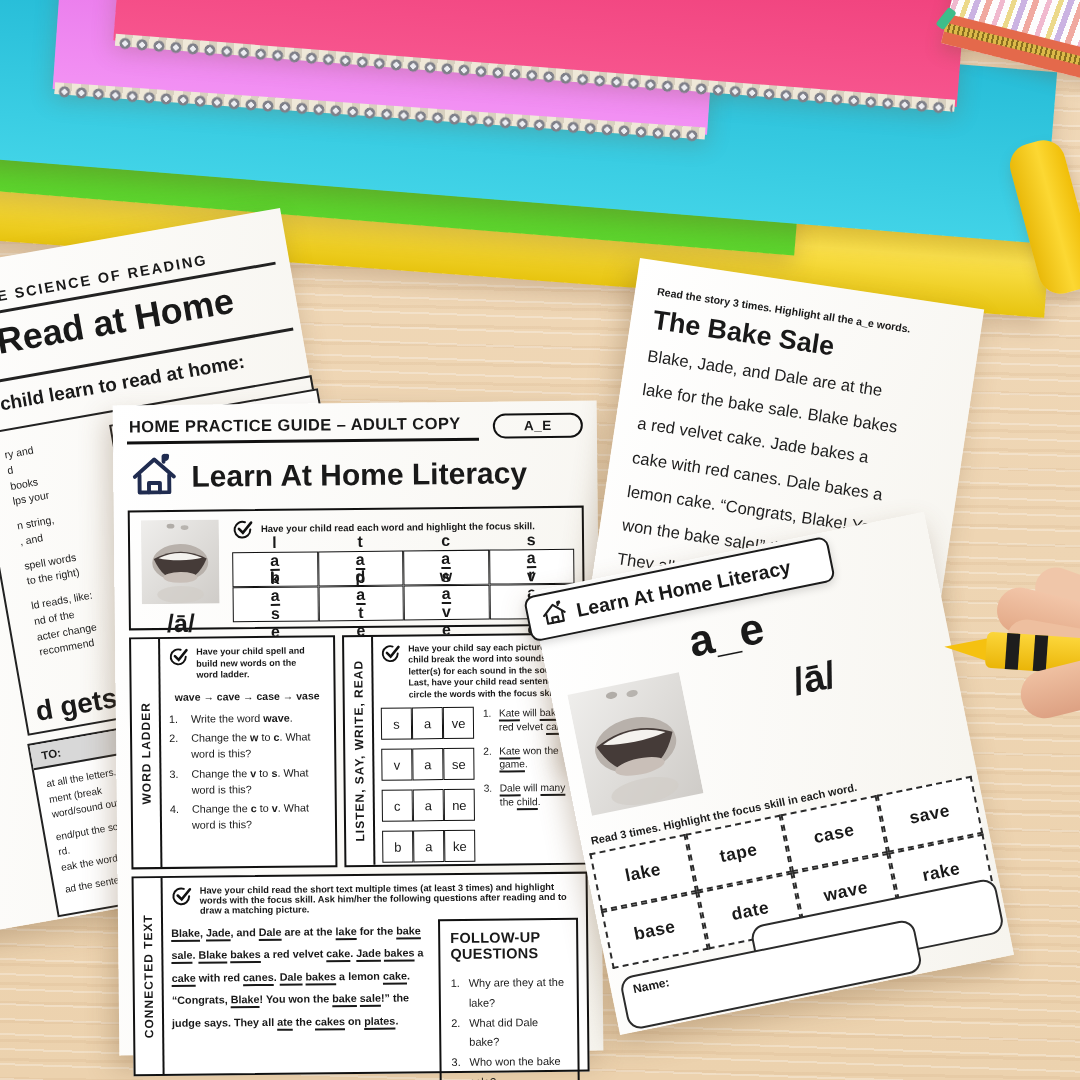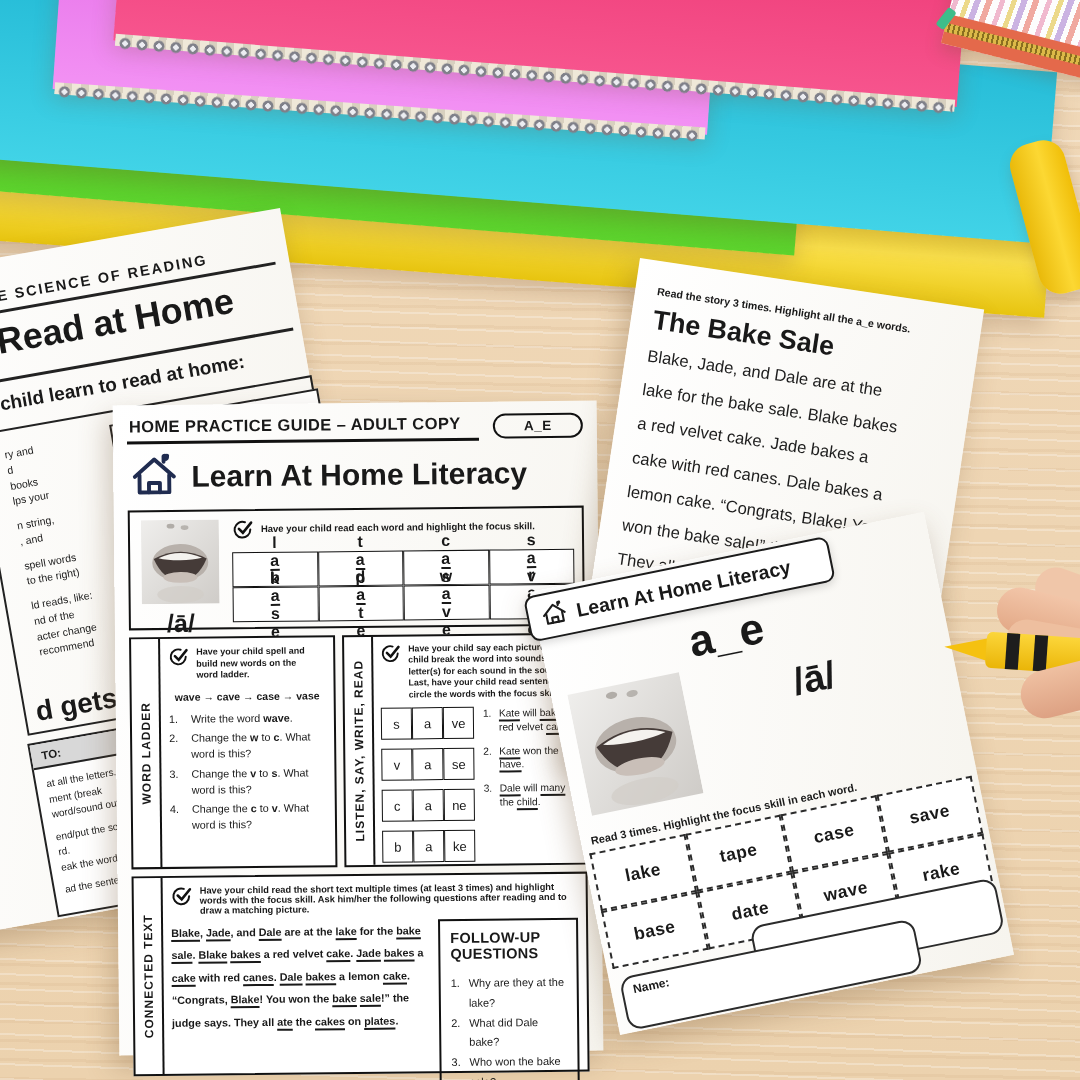--- a/index.html
+++ b/index.html
@@ -365,21 +365,21 @@
                   <div class="sbc">ke</div>
                 </div>
               </div>
             <div class="sent" id="ls-sent">
                 <div class="sitem">
                   <span class="sn" style="width: 16px;">1.</span>
                   <span><u>Kate</u> will <u>bake</u> a red velvet <u>cake</u>.</span>
                 </div>
                 <div class="sitem">
                   <span class="sn" style="width: 16px;">2.</span>
-                  <span><u>Kate</u> won the <u>have</u>.</span>
+                  <span><u>Kate</u> won the <u>game</u>.</span>
                 </div>
                 <div class="sitem">
                   <span class="sn" style="width: 16px;">3.</span>
                   <span><u>Dale</u> will <u>many</u> the <u>child</u>.</span>
                 </div>
               </div>
           </div>
         </div>
       </div>
     </div>

